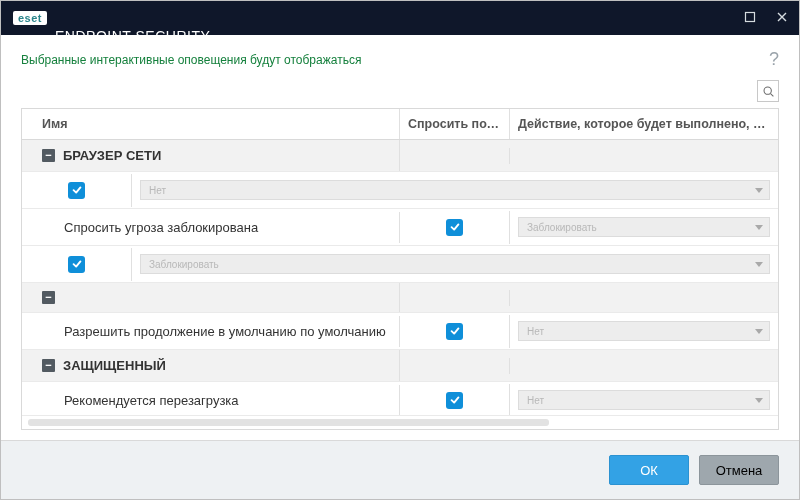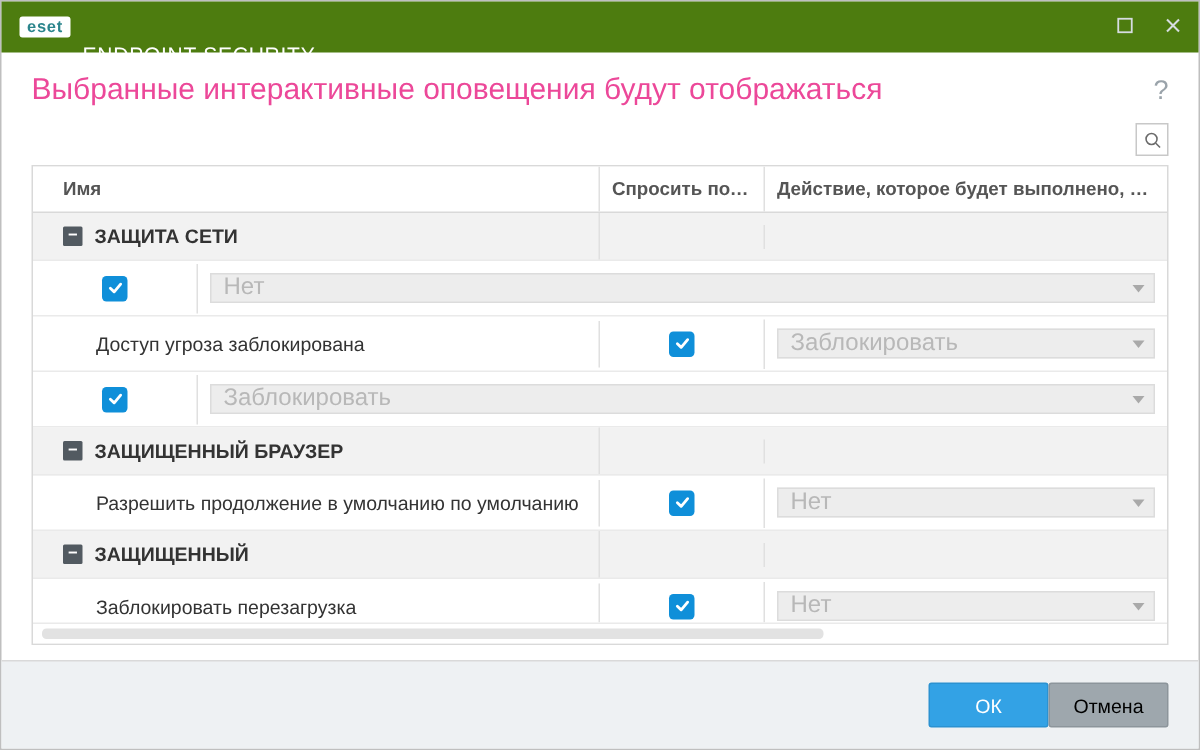--- a/index.html
+++ b/index.html
@@ -1,48 +1,48 @@
 <!DOCTYPE html>
 <html><head>
 <meta charset="utf-8">
 <style>
   * { box-sizing: border-box; }
   html, body { margin:0; padding:0; font-family: "Segoe UI", Arial, sans-serif; font-size:13px; color:#333; }
   .window { width:800px; height:500px; background:#fff; border:1px solid #bfbfbf; display:flex; flex-direction:column; }
-  .titlebar { height:34px; background:#4d7c0f; color:#fff; display:flex; align-items:center; padding:0 10px 0 12px; }
+  .titlebar { height:34px; background:#0f172a; color:#fff; display:flex; align-items:center; padding:0 10px 0 12px; }
   .brand { display:flex; align-items:center; gap:8px; font-size:14px; letter-spacing:.5px; }
   .brand-eset { background:#fff; color:#2b858c; font-weight:700; font-size:11px; padding:1px 5px; border-radius:2px; letter-spacing:.5px; }
   .brand-name { font-weight:300;margin-top:36px; }
   .win-controls { margin-left:auto; display:flex; gap:18px; color:#d6dce0; }
   .win-btn { width:14px; text-align:center; cursor:pointer; }
   .header { padding:14px 20px 10px; display:flex; align-items:center; }
-  .header h1 { margin:0; font-size:20px; font-weight:400; color:#ec4899; }
+  .header h1 { margin:0; font-size:12px; font-weight:400; color:#15803d; }
   .help { margin-left:auto; color:#9aa3aa; font-size:18px; cursor:pointer; }
   .search-row { padding:0 20px 6px; display:flex; }
   .search-box { margin-left:auto; width:22px; height:22px; border:1px solid #c8c8c8; display:flex; align-items:center; justify-content:center; background:#fff; cursor:pointer; }
   .content { flex:1; padding:0 20px 10px; overflow:hidden; display:flex; flex-direction:column; }
   .grid { border:1px solid #d9d9d9; background:#fff; flex:1; display:flex; flex-direction:column; overflow:hidden; }
   .ghead { display:flex; border-bottom:1px solid #d9d9d9; background:#fff; color:#555; font-weight:600; font-size:12.5px; }
   .col-name { flex:0 0 378px; padding:8px 10px 8px 20px; border-right:1px solid #e0e0e0; }
   .col-ask  { flex:0 0 110px; padding:8px 8px; border-right:1px solid #e0e0e0; white-space:nowrap; overflow:hidden; text-overflow:ellipsis; }
   .col-act  { flex:1; padding:8px 8px; white-space:nowrap; overflow:hidden; text-overflow:ellipsis; }
   .gbody { flex:1; overflow:hidden; }
   .grow { display:flex; align-items:center; border-bottom:1px solid #eaeaea; min-height:25px; }
   .grow:last-child { border-bottom:none; }
   .grow.group { background:#f2f2f2; font-weight:700; color:#333; }
   .grow .col-name { display:flex; align-items:center; gap:8px; }
   .collapse { width:13px; height:13px; background:#525a61; color:#fff; display:flex; align-items:center; justify-content:center; font-size:11px; line-height:1; border-radius:1px; cursor:pointer; }
   .chk { width:17px; height:17px; border-radius:3px; background:#0f8fd9; display:inline-flex; align-items:center; justify-content:center; cursor:pointer; }
   .chk svg { display:block; }
-  .select { width:100%; height:20px; background:#ededed; border:1px solid #dcdcdc; color:#b8b8b8; font-size:16px; display:flex; align-items:center; padding:0 18px 0 8px; position:relative; cursor:pointer; }
+  .select { width:100%; height:20px; background:#ededed; border:1px solid #dcdcdc; color:#b8b8b8; font-size:10px; display:flex; align-items:center; padding:0 18px 0 8px; position:relative; cursor:pointer; }
   .select::after { content:""; position:absolute; right:6px; top:7px; border-left:4px solid transparent; border-right:4px solid transparent; border-top:5px solid #a9a9a9; }
   .grow .col-ask { display:flex; justify-content:center; }
   .scroll-area { border-top:1px solid #eaeaea; height:14px; display:flex; align-items:center; padding:3px 6px; background:#fff; }
   .scroll-thumb { height:7px; width:70%; background:#e2e2e2; border-radius:3px; }
-  .footer { background:#eef1f3; border-top:1px solid #d9d9d9; padding:14px 20px; display:flex; justify-content:flex-end; }
+  .footer { background:#eef1f3; border-top:1px solid #d9d9d9; padding:14px 20px; display:flex; justify-content:flex-end; gap:10px; }
   .btn { min-width:80px; height:30px; border-radius:2px; font-size:13px; display:flex; align-items:center; justify-content:center; cursor:pointer; }
   .btn-primary { background:#33a2e5; color:#fff; border:1px solid #2b92d1; }
   .btn-secondary { background:#9ea7ad; color:#000000; border:1px solid #8c959b; }
   .indent { padding-left:22px; }
 </style>
 </head>
 <body>
 
 <div class="window">
   <div class="titlebar">
@@ -82,42 +82,42 @@
     <div class="grid">
       <div class="ghead">
         <div class="col-name">Имя</div>
         <div class="col-ask">Спросить пользо...</div>
         <div class="col-act">Действие, которое будет выполнено, если</div>
       </div>
       <div class="gbody" id="gbody">
           <div class="grow group">
             <div class="col-name">
               <span class="collapse">−</span>
-              <span>ЗАЩИТА СЕТИ</span>
+              <span>БРАУЗЕР СЕТИ</span>
             </div>
             <div class="col-ask"></div>
             <div class="col-act"></div>
           </div>
           <div class="grow">
             <div class="col-ask">
               <span class="chk">
                 <svg width="12" height="12" viewBox="0 0 14 14">
                   <path d="M3 7.2 L6 10 L11 4" fill="none" stroke="#fff" stroke-width="2.2" stroke-linecap="round" stroke-linejoin="round"></path>
                 </svg>
               </span>
             </div>
             <div class="col-act">
               <div class="select">
                 <span>Нет</span>
               </div>
             </div>
           </div>
           <div class="grow">
             <div class="col-name">
-              <span class="indent">Доступ угроза заблокирована</span>
+              <span class="indent">Спросить угроза заблокирована</span>
             </div>
             <div class="col-ask">
               <span class="chk">
                 <svg width="12" height="12" viewBox="0 0 14 14">
                   <path d="M3 7.2 L6 10 L11 4" fill="none" stroke="#fff" stroke-width="2.2" stroke-linecap="round" stroke-linejoin="round"></path>
                 </svg>
               </span>
             </div>
             <div class="col-act">
               <div class="select">
@@ -135,21 +135,20 @@
             </div>
             <div class="col-act">
               <div class="select">
                 <span>Заблокировать</span>
               </div>
             </div>
           </div>
           <div class="grow group">
             <div class="col-name">
               <span class="collapse">−</span>
-              <span>ЗАЩИЩЕННЫЙ БРАУЗЕР</span>
             </div>
             <div class="col-ask"></div>
             <div class="col-act"></div>
           </div>
           <div class="grow">
             <div class="col-name">
               <span class="indent">Разрешить продолжение в умолчанию по умолчанию</span>
             </div>
             <div class="col-ask">
               <span class="chk">
@@ -167,21 +166,21 @@
           <div class="grow group">
             <div class="col-name">
               <span class="collapse">−</span>
               <span>ЗАЩИЩЕННЫЙ</span>
             </div>
             <div class="col-ask"></div>
             <div class="col-act"></div>
           </div>
           <div class="grow">
             <div class="col-name">
-              <span class="indent">Заблокировать перезагрузка</span>
+              <span class="indent">Рекомендуется перезагрузка</span>
             </div>
             <div class="col-ask">
               <span class="chk">
                 <svg width="12" height="12" viewBox="0 0 14 14">
                   <path d="M3 7.2 L6 10 L11 4" fill="none" stroke="#fff" stroke-width="2.2" stroke-linecap="round" stroke-linejoin="round"></path>
                 </svg>
               </span>
             </div>
             <div class="col-act">
               <div class="select">

